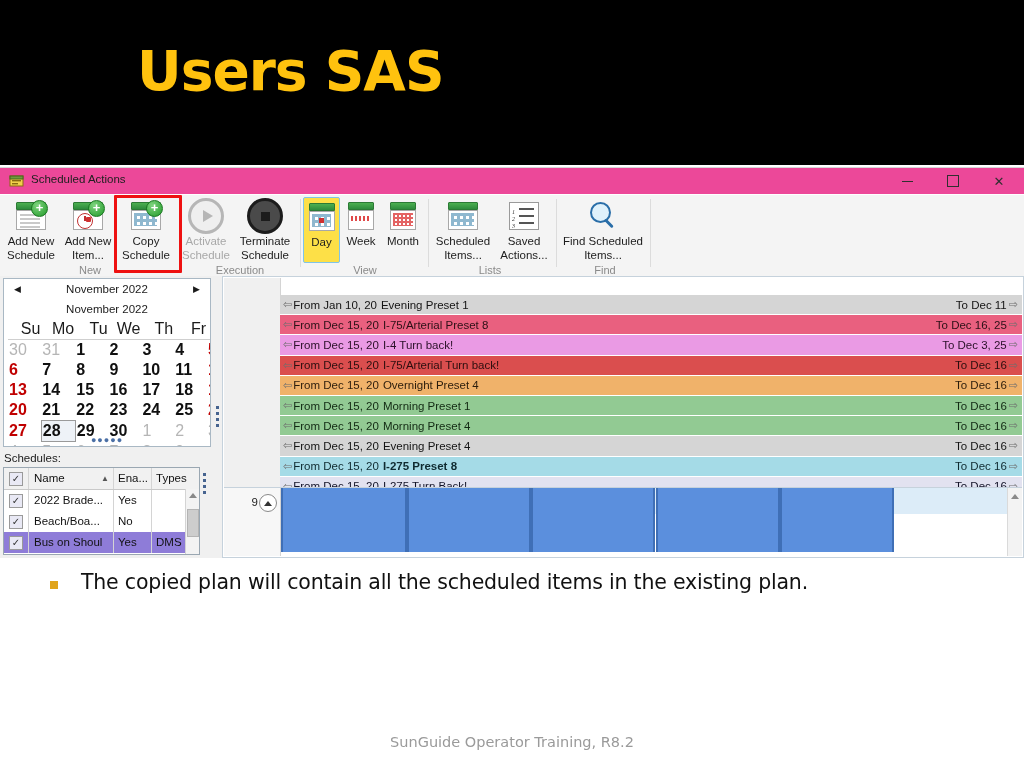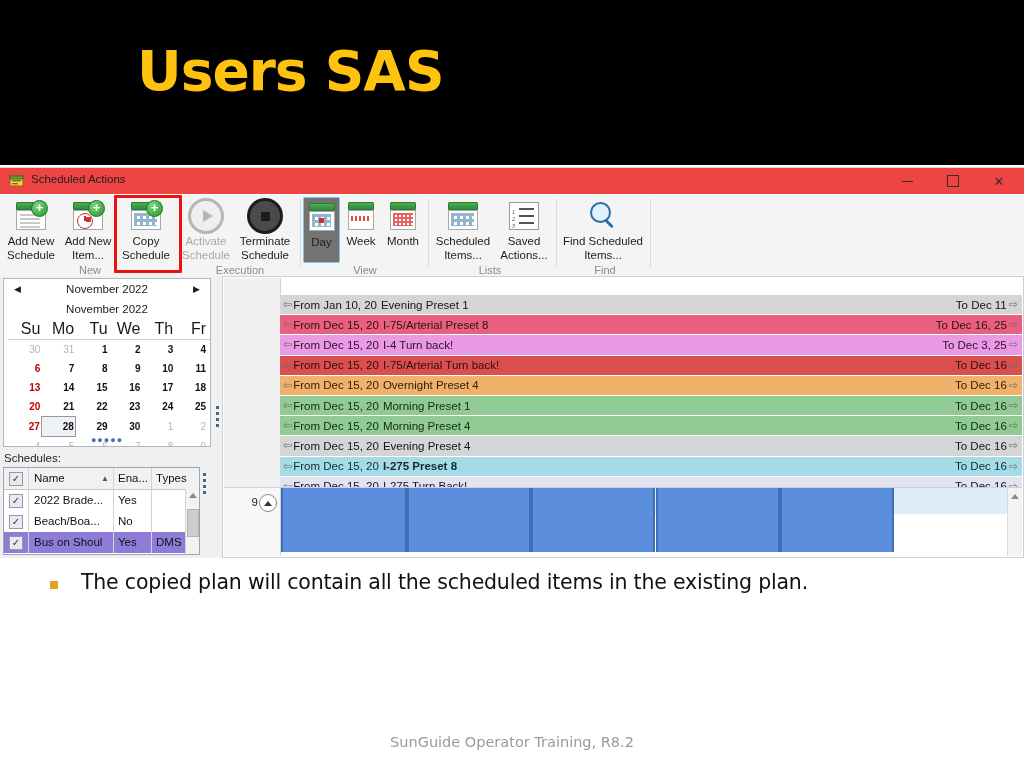--- a/index.html
+++ b/index.html
@@ -27,21 +27,21 @@
   
   .app-window{
     position:absolute;left:0;top:167px;width:1024px;height:390px;
     background:#f0f0f0;
     border-top:1px solid #d8d8d8;
     overflow:hidden;
   }
 
   
   .titlebar{
-    position:relative;height:26px;background:#ef4444;
+    position:relative;height:26px;background:#ec4899;
     border-bottom:1px solid #ffffff;
     padding-left:33px;
   }
   .titlebar .app-icon{
     position:absolute;left:9px;top:5px;width:16px;height:15px;
   }
   .titlebar .app-title{
     position:absolute;left:31px;top:5px;
     font-size:11.5px;color:#202020;white-space:nowrap;
   }
@@ -62,21 +62,21 @@
     border-bottom:1px solid #d4d4d4;
   }
   .rb-item{
     position:absolute;top:2px;width:58px;height:66px;
     display:flex;flex-direction:column;align-items:center;
     font-size:11.5px;color:#1d1d1d;text-align:center;line-height:12px;
   }
   .rb-item .ico{height:34px;display:flex;align-items:center;justify-content:center;margin-top:2px;}
   .rb-item .lbl{margin-top:2px;}
   .rb-item.disabled{color:#a8a8a8;}
-  .rb-item.selected{background:#737373;border:1px solid #7fc4e8;border-radius:2px;}
+  .rb-item.selected{background:#fde047;border:1px solid #7fc4e8;border-radius:2px;}
   .rb-sep{position:absolute;top:4px;width:1px;height:68px;background:#dcdcdc;}
   .rb-group{
     position:absolute;bottom:1px;font-size:11px;color:#8a8a8a;text-align:center;
   }
   .highlight-box{
     position:absolute;border:3px solid #ee1111;border-radius:1px;
     pointer-events:none;
   }
 
   
@@ -126,21 +126,21 @@
   .left-panel{position:absolute;left:0;top:0;width:214px;height:282px;}
   .cal-box{position:absolute;left:3px;top:2px;width:208px;height:169px;background:#ffffff;border:1px solid #a9b8c4;box-sizing:border-box;overflow:hidden;}
   .cal-nav{position:relative;height:20px;line-height:20px;text-align:center;font-size:11.5px;color:#1b1b1b;}
   .cal-nav .arrow{position:absolute;top:0;font-size:9px;color:#1b1b1b;}
   .cal-nav .arrow.l{left:10px;}
   .cal-nav .arrow.r{right:10px;}
   .cal-sub{height:20px;line-height:20px;text-align:center;font-size:11.5px;color:#1b1b1b;}
   table.cal{border-collapse:collapse;width:232px;margin-left:4px;}
   table.cal th{font-size:16px;font-weight:normal;color:#1b1b1b;height:18px;width:29px;text-align:right;}
   table.cal thead{border-bottom:1px solid #cfcfcf;}
-  table.cal td{font-size:10px;height:17px;width:29px;text-align:right;color:#101010;font-weight:bold;}
+  table.cal td{font-size:16px;height:17px;width:29px;text-align:left;color:#101010;font-weight:bold;}
   table.cal td.dim{color:#b5b5b5;font-weight:normal;}
   table.cal td.sun{color:#c00000;}
   table.cal td.today{border:1px solid #9a9a9a;background:#eef2f7;}
   .cal-dots{position:absolute;left:50%;bottom:1px;transform:translateX(-50%);font-size:9px;color:#4a6fa5;letter-spacing:1px;}
 
   .sched-label{position:absolute;left:4px;top:176px;font-size:11.5px;color:#1b1b1b;}
   .sched-grid{position:absolute;left:3px;top:191px;width:197px;height:88px;background:#fff;border:1px solid #9aa7b2;box-sizing:border-box;overflow:hidden;}
   .sg-row{display:flex;height:21px;align-items:center;font-size:11.5px;color:#111;}
   .sg-head{background:#f1f1f1;border-bottom:1px solid #c9c9c9;font-weight:normal;}
   .sg-row.sel{background:#8e7cd8;}

